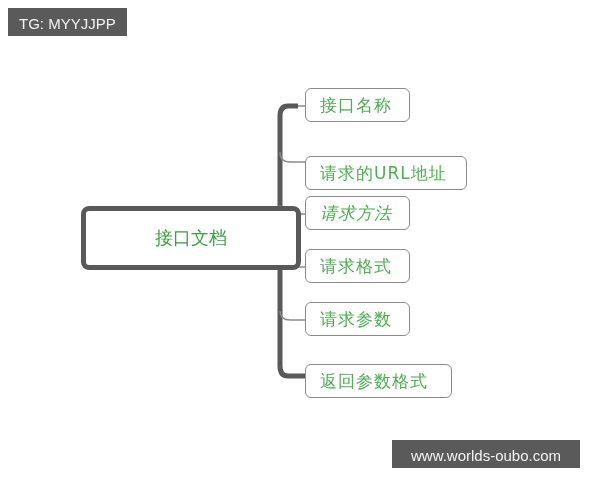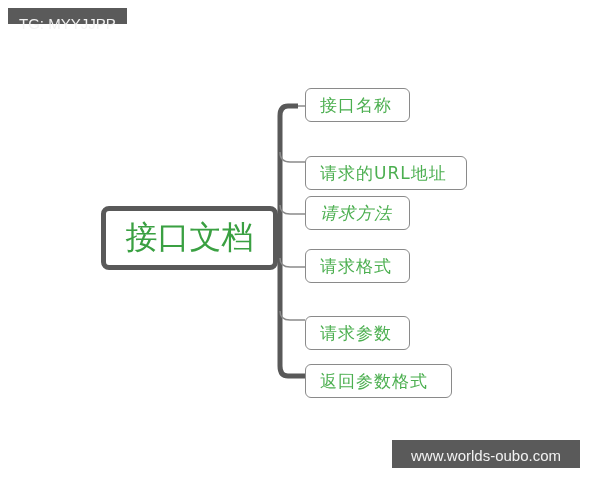--- a/index.html
+++ b/index.html
@@ -1,24 +1,24 @@
 <!DOCTYPE html>
 <html><head>
 <meta charset="utf-8">
 <style>
   html, body { margin:0; padding:0; }
   body { width:600px; height:480px; position:relative; background:#ffffff; overflow:hidden;
          font-family: "DejaVu Sans", sans-serif; }
   .tag { position:absolute; background:#5a5a5a; color:#f2f2f2; font-family:"Liberation Sans", sans-serif;
          font-size:15px; line-height:32px; padding:0 11px; }
-  .tag-tl { left:8px; top:8px; height:16px; }
+  .tag-tl { left:8px; top:8px; height:28px; }
   .tag-br { left:392px; top:440px; height:28px; padding:0 19px; }
-  .root { position:absolute; left:81px; top:206px; width:177px; height:64px; border:5px solid #595959;
+  .root { position:absolute; left:81px; top:206px; width:220px; height:64px; border:5px solid #595959;
           border-radius:8px; background:#fff; display:flex; align-items:center; justify-content:center;
-          color:#3aa042; font-family:"DejaVu Serif", serif; font-size:32px; box-sizing:border-box;margin-left:20px; }
+          color:#3aa042; font-family:"DejaVu Serif", serif; font-size:18px; box-sizing:border-box; }
   svg.conn { position:absolute; left:0; top:0; }
   .node { position:absolute; left:305px; height:22px; border:1.5px solid #8a8a8a; border-radius:6px;
           background:#fff; box-sizing:border-box; display:flex; align-items:center; padding:16px 14px;
           color:#4caf50; font-size:17px; letter-spacing:1px; white-space:nowrap; }
 </style>
 </head>
 <body>
 
 <div class="tag tag-tl">TG: MYYJJPP</div>
 
@@ -41,20 +41,20 @@
 </div>
 <div class="node" style="top:156px;width:162px;">
   <span>请求的URL地址</span>
 </div>
 <div class="node" style="top:196px;width:105px;font-style:italic;">
   <span>请求方法</span>
 </div>
 <div class="node" style="top:249px;width:105px;">
   <span>请求格式</span>
 </div>
-<div class="node" style="top:316px;width:105px;">
+<div class="node" style="top:302px;width:105px;">
   <span>请求参数</span>
 </div>
 <div class="node" style="top:364px;width:147px;">
   <span>返回参数格式</span>
 </div>
 
 <div class="tag tag-br">www.worlds-oubo.com</div>
 
 </body></html>

